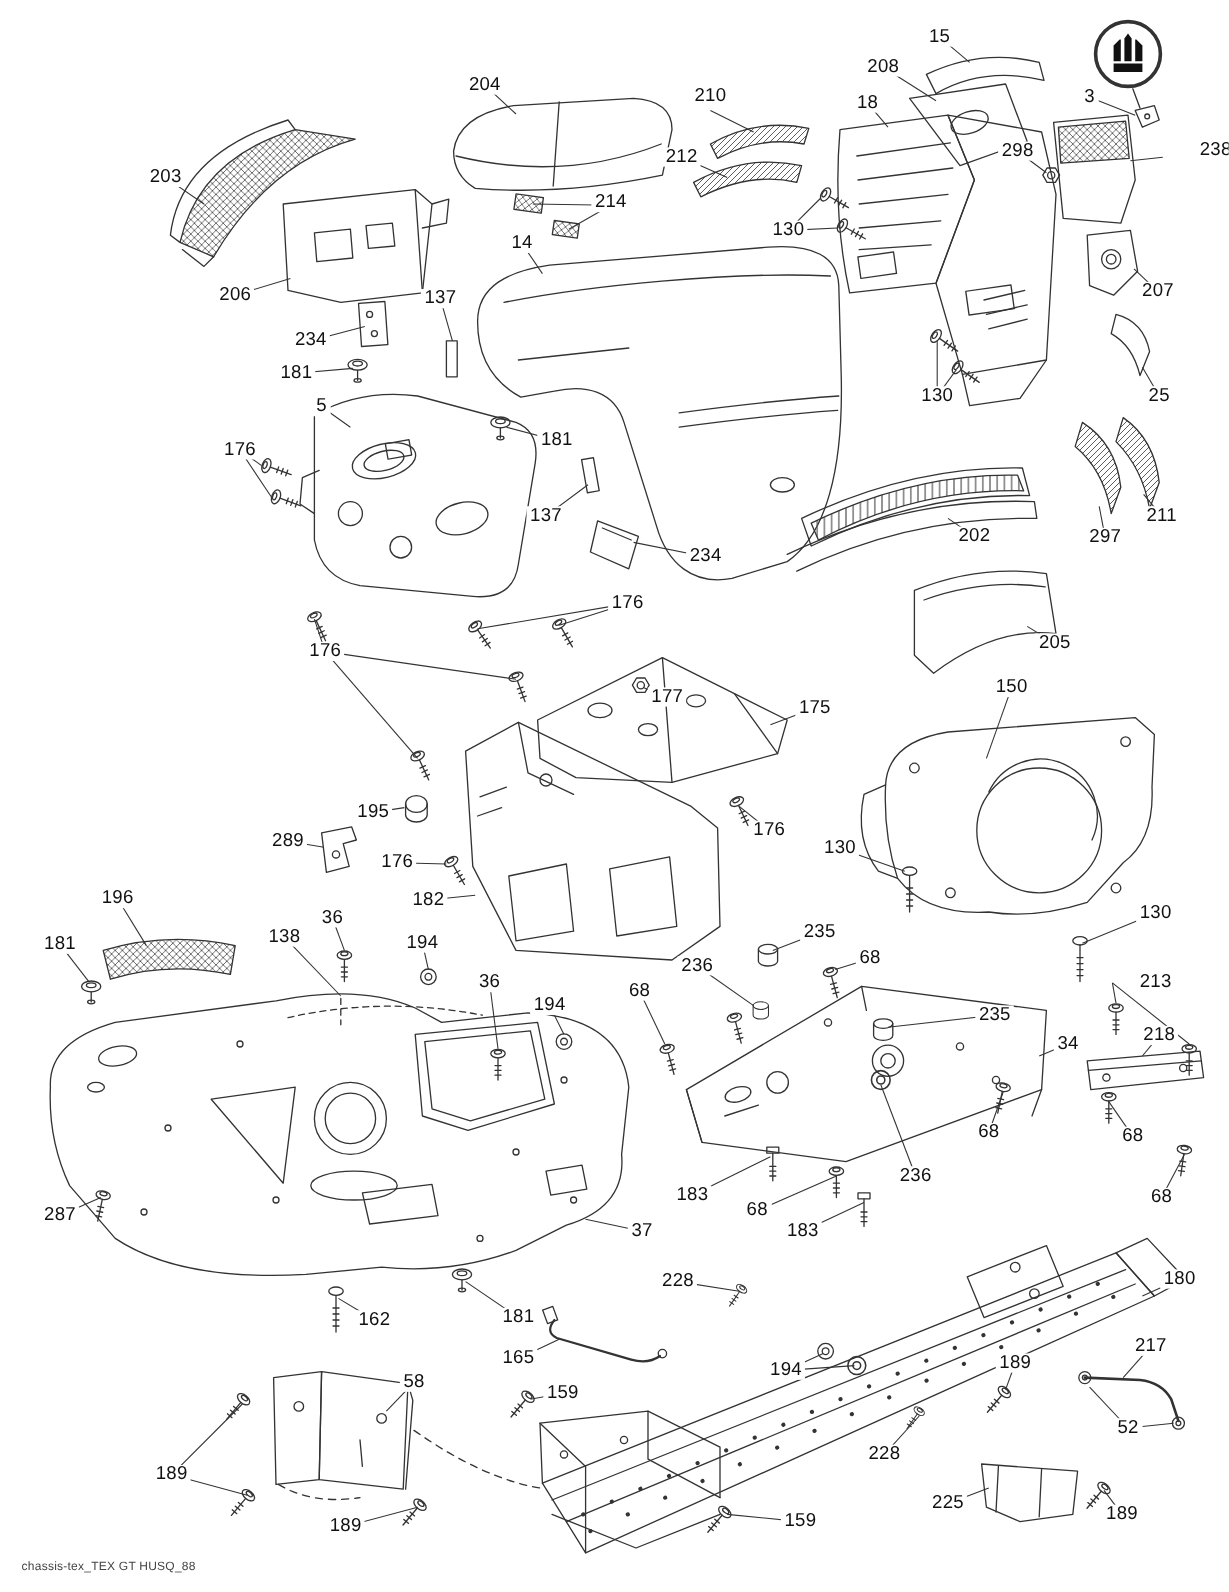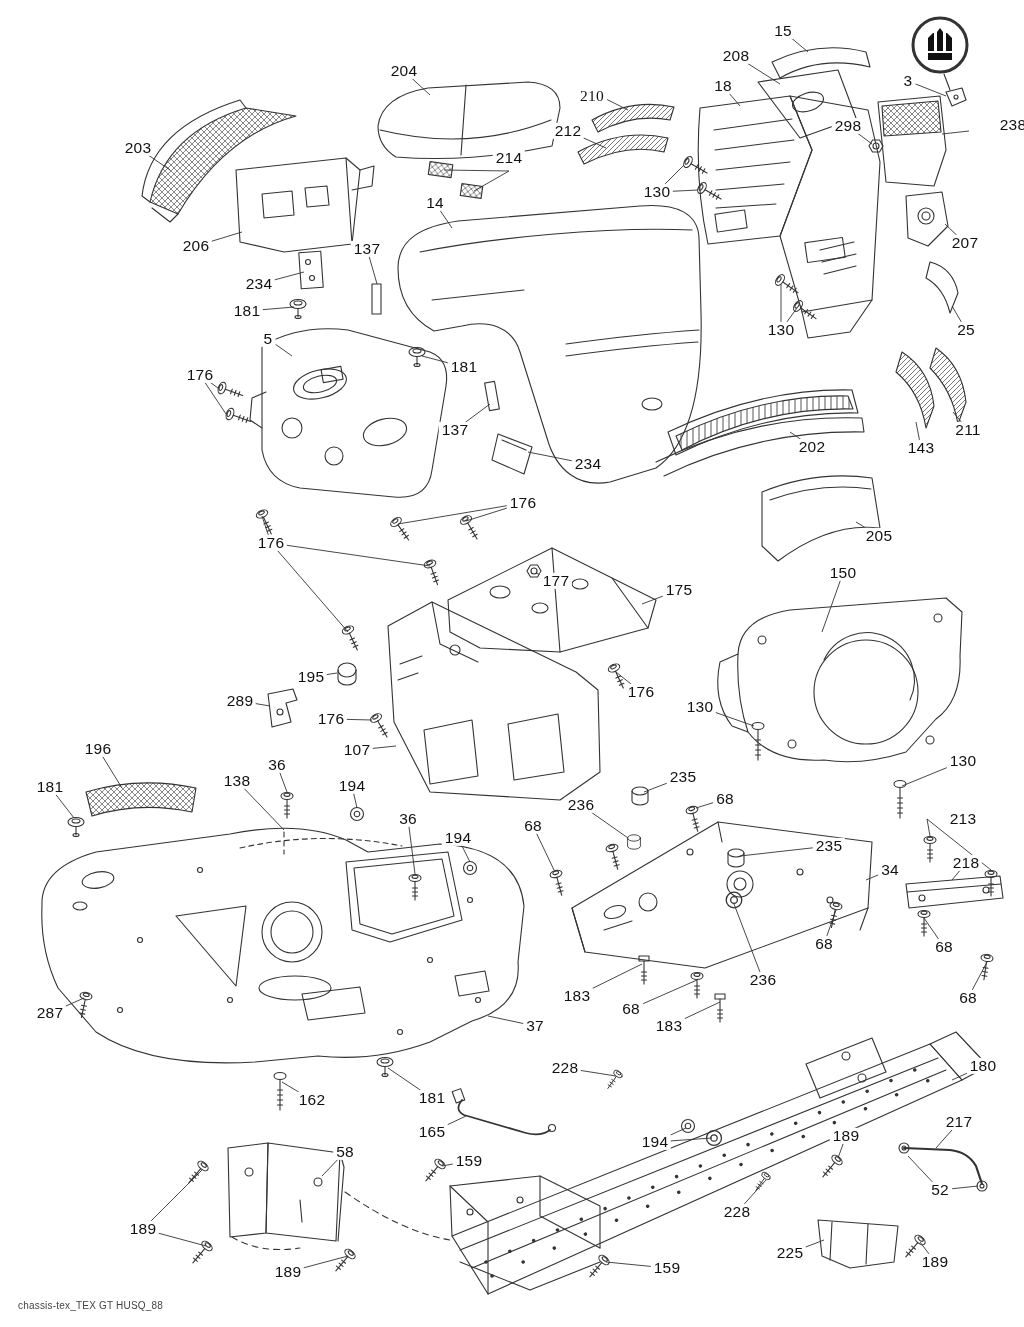--- a/index.html
+++ b/index.html
@@ -493,23 +493,23 @@
         <line x1="288" y1="1272" x2="348" y2="1256" stroke="#333" stroke-width="0.9"></line>
         <line x1="667" y1="1268" x2="606" y2="1262" stroke="#333" stroke-width="0.9"></line>
         <line x1="790" y1="1253" x2="824" y2="1240" stroke="#333" stroke-width="0.9"></line>
         <line x1="935" y1="1262" x2="920" y2="1242" stroke="#333" stroke-width="0.9"></line>
       </g>
   </svg>
 
   <div id="callouts">
       <div class="callout" style="left: 138px; top: 148px;">203</div>
       <div class="callout" style="left: 404px; top: 71px;">204</div>
-      <div class="callout" style="left: 592px; top: 96px; font-family: Liberation Serif, serif;">210</div>
+      <div class="callout" style="left: 592px; top: 80px;">210</div>
       <div class="callout" style="left: 568px; top: 131px;">212</div>
-      <div class="callout" style="left: 509px; top: 158px;">214</div>
+      <div class="callout" style="left: 509px; top: 169px;">214</div>
       <div class="callout" style="left: 196px; top: 246px;">206</div>
       <div class="callout" style="left: 259px; top: 284px;">234</div>
       <div class="callout" style="left: 247px; top: 311px;">181</div>
       <div class="callout" style="left: 268px; top: 339px;">5</div>
       <div class="callout" style="left: 200px; top: 375px;">176</div>
       <div class="callout" style="left: 435px; top: 203px;">14</div>
       <div class="callout" style="left: 367px; top: 249px;">137</div>
       <div class="callout" style="left: 464px; top: 367px;">181</div>
       <div class="callout" style="left: 455px; top: 430px;">137</div>
       <div class="callout" style="left: 588px; top: 464px;">234</div>
@@ -519,31 +519,31 @@
       <div class="callout" style="left: 736px; top: 56px;">208</div>
       <div class="callout" style="left: 723px; top: 86px;">18</div>
       <div class="callout" style="left: 848px; top: 126px;">298</div>
       <div class="callout" style="left: 908px; top: 81px;">3</div>
       <div class="callout" style="left: 969px; top: 125px; margin-left: 44px;">238</div>
       <div class="callout" style="left: 657px; top: 192px;">130</div>
       <div class="callout" style="left: 781px; top: 330px;">130</div>
       <div class="callout" style="left: 965px; top: 243px;">207</div>
       <div class="callout" style="left: 966px; top: 330px;">25</div>
       <div class="callout" style="left: 812px; top: 447px;">202</div>
-      <div class="callout" style="left: 921px; top: 448px;">143</div>
+      <div class="callout" style="left: 921px; top: 448px;">297</div>
       <div class="callout" style="left: 968px; top: 430px;">211</div>
       <div class="callout" style="left: 879px; top: 536px;">205</div>
       <div class="callout" style="left: 843px; top: 573px;">150</div>
       <div class="callout" style="left: 679px; top: 590px;">175</div>
       <div class="callout" style="left: 556px; top: 581px;">177</div>
       <div class="callout" style="left: 311px; top: 677px;">195</div>
       <div class="callout" style="left: 240px; top: 701px;">289</div>
       <div class="callout" style="left: 641px; top: 692px;">176</div>
       <div class="callout" style="left: 331px; top: 719px;">176</div>
-      <div class="callout" style="left: 357px; top: 750px;">107</div>
+      <div class="callout" style="left: 357px; top: 750px;">182</div>
       <div class="callout" style="left: 700px; top: 707px;">130</div>
       <div class="callout" style="left: 963px; top: 761px;">130</div>
       <div class="callout" style="left: 98px; top: 749px;">196</div>
       <div class="callout" style="left: 50px; top: 787px;">181</div>
       <div class="callout" style="left: 237px; top: 781px;">138</div>
       <div class="callout" style="left: 277px; top: 765px;">36</div>
       <div class="callout" style="left: 352px; top: 786px;">194</div>
       <div class="callout" style="left: 408px; top: 819px;">36</div>
       <div class="callout" style="left: 458px; top: 838px;">194</div>
       <div class="callout" style="left: 683px; top: 777px;">235</div>

